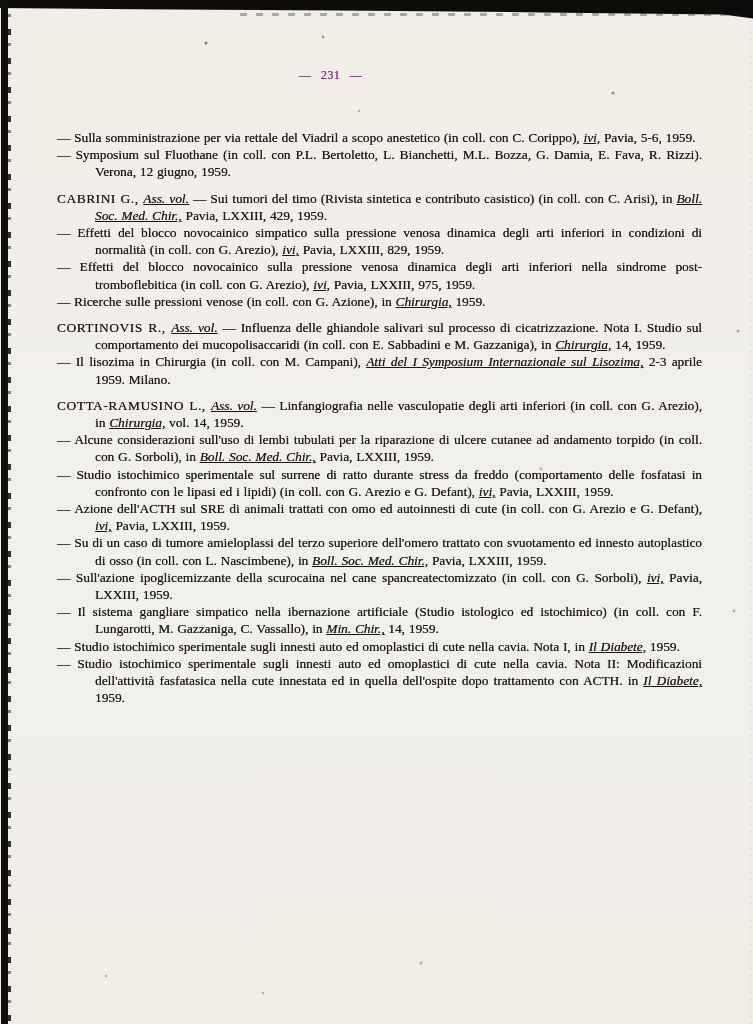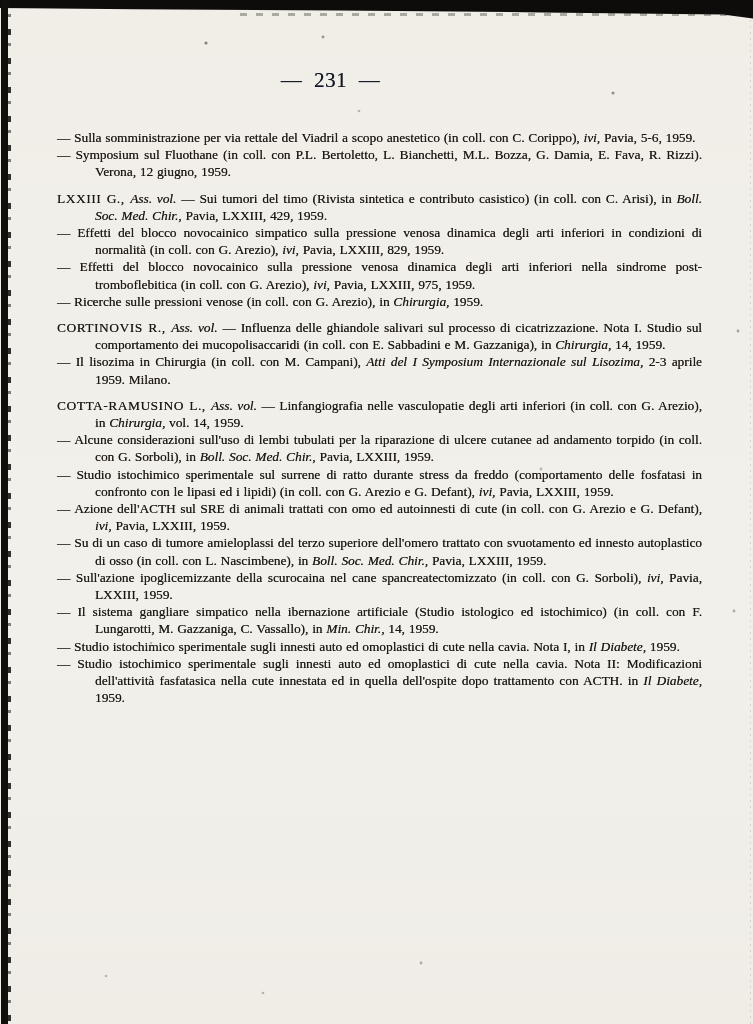--- a/index.html
+++ b/index.html
@@ -60,65 +60,65 @@
       733px 610px 0 0.4px rgba(50,45,38,.35),
       420px 962px 0 0.4px rgba(50,45,38,.35),
       262px 992px 0 0.3px rgba(50,45,38,.3),
       105px 975px 0 0.3px rgba(50,45,38,.3);
   }
 
   
   .page-number {
     position: absolute; top: 68px; left: 0; width: 661px;
     text-align: center;
-    font-size: 21px;
+    font-size: 12px;
     letter-spacing: .5px;
     word-spacing: 6px;
-    color: #0f172a;
+    color: #a21caf;
     text-shadow: .25px 0 0 rgba(24,20,15,.7);
   }
   .bibliography {
     position: absolute; top: 129px; left: 57px; width: 645px;
   }
   .bib-section + .bib-section { margin-top: 9px; }
   .bib-entry {
     margin: 0;
     padding-left: 38px;
     text-indent: -38px;
     text-align: justify;
     font-size: 13.3px;
     line-height: 17.2px;
     word-spacing: .5px;
     text-shadow: .25px 0 0 rgba(27,23,18,.72);
   }
-  .it { font-style: italic; }
+  .it { font-style: italic; text-decoration: underline; }
   .caps { letter-spacing: .6px; }
 </style>
 </head>
 <body>
 
 <div class="scan-top-edge"></div>
 <div class="scan-top-smear"></div>
 <div class="scan-left-edge"></div>
 <div class="scan-right-edge"></div>
 <div class="scan-speckle-blob"></div>
 <div class="specks"></div>
 
 <div class="page-number">— 231 —</div>
 
 <div class="bibliography">
     <div class="bib-section">
       <p class="bib-entry"><span>— Sulla somministrazione per via rettale del Viadril a scopo anestetico (in coll. con C. Corippo), </span><span class="it">ivi,</span><span> Pavia, 5-6, 1959.</span></p>
       <p class="bib-entry"><span>— Symposium sul Fluothane (in coll. con P.L. Bertoletto, L. Bianchetti, M.L. Bozza, G. Damia, E. Fava, R. Rizzi). Verona, 12 giugno, 1959.</span></p>
     </div>
     <div class="bib-section">
-      <p class="bib-entry"><span class="caps">LXXIII G., </span><span class="it">Ass. vol.</span><span> — Sui tumori del timo (Rivista sintetica e contributo casistico) (in coll. con C. Arisi), in </span><span class="it">Boll. Soc. Med. Chir.,</span><span> Pavia, LXXIII, 429, 1959.</span></p>
+      <p class="bib-entry"><span class="caps">CABRINI G., </span><span class="it">Ass. vol.</span><span> — Sui tumori del timo (Rivista sintetica e contributo casistico) (in coll. con C. Arisi), in </span><span class="it">Boll. Soc. Med. Chir.,</span><span> Pavia, LXXIII, 429, 1959.</span></p>
       <p class="bib-entry"><span>— Effetti del blocco novocainico simpatico sulla pressione venosa dinamica degli arti inferiori in condizioni di normalità (in coll. con G. Arezio), </span><span class="it">ivi,</span><span> Pavia, LXXIII, 829, 1959.</span></p>
       <p class="bib-entry"><span>— Effetti del blocco novocainico sulla pressione venosa dinamica degli arti inferiori nella sindrome post-tromboflebitica (in coll. con G. Arezio), </span><span class="it">ivi,</span><span> Pavia, LXXIII, 975, 1959.</span></p>
-      <p class="bib-entry"><span>— Ricerche sulle pressioni venose (in coll. con G. Arezio), in </span><span class="it">Chirurgia,</span><span> 1959.</span></p>
+      <p class="bib-entry"><span>— Ricerche sulle pressioni venose (in coll. con G. Azione), in </span><span class="it">Chirurgia,</span><span> 1959.</span></p>
     </div>
     <div class="bib-section">
       <p class="bib-entry"><span class="caps">CORTINOVIS R., </span><span class="it">Ass. vol.</span><span> — Influenza delle ghiandole salivari sul processo di cicatrizzazione. Nota I. Studio sul comportamento dei mucopolisaccaridi (in coll. con E. Sabbadini e M. Gazzaniga), in </span><span class="it">Chirurgia,</span><span> 14, 1959.</span></p>
       <p class="bib-entry"><span>— Il lisozima in Chirurgia (in coll. con M. Campani), </span><span class="it">Atti del I Symposium Internazionale sul Lisozima,</span><span> 2-3 aprile 1959. Milano.</span></p>
     </div>
     <div class="bib-section">
       <p class="bib-entry"><span class="caps">COTTA-RAMUSINO L., </span><span class="it">Ass. vol.</span><span> — Linfangiografia nelle vasculopatie degli arti inferiori (in coll. con G. Arezio), in </span><span class="it">Chirurgia,</span><span> vol. 14, 1959.</span></p>
       <p class="bib-entry"><span>— Alcune considerazioni sull'uso di lembi tubulati per la riparazione di ulcere cutanee ad andamento torpido (in coll. con G. Sorboli), in </span><span class="it">Boll. Soc. Med. Chir.,</span><span> Pavia, LXXIII, 1959.</span></p>
       <p class="bib-entry"><span>— Studio istochimico sperimentale sul surrene di ratto durante stress da freddo (comportamento delle fosfatasi in confronto con le lipasi ed i lipidi) (in coll. con G. Arezio e G. Defant), </span><span class="it">ivi,</span><span> Pavia, LXXIII, 1959.</span></p>
       <p class="bib-entry"><span>— Azione dell'ACTH sul SRE di animali trattati con omo ed autoinnesti di cute (in coll. con G. Arezio e G. Defant), </span><span class="it">ivi,</span><span> Pavia, LXXIII, 1959.</span></p>

